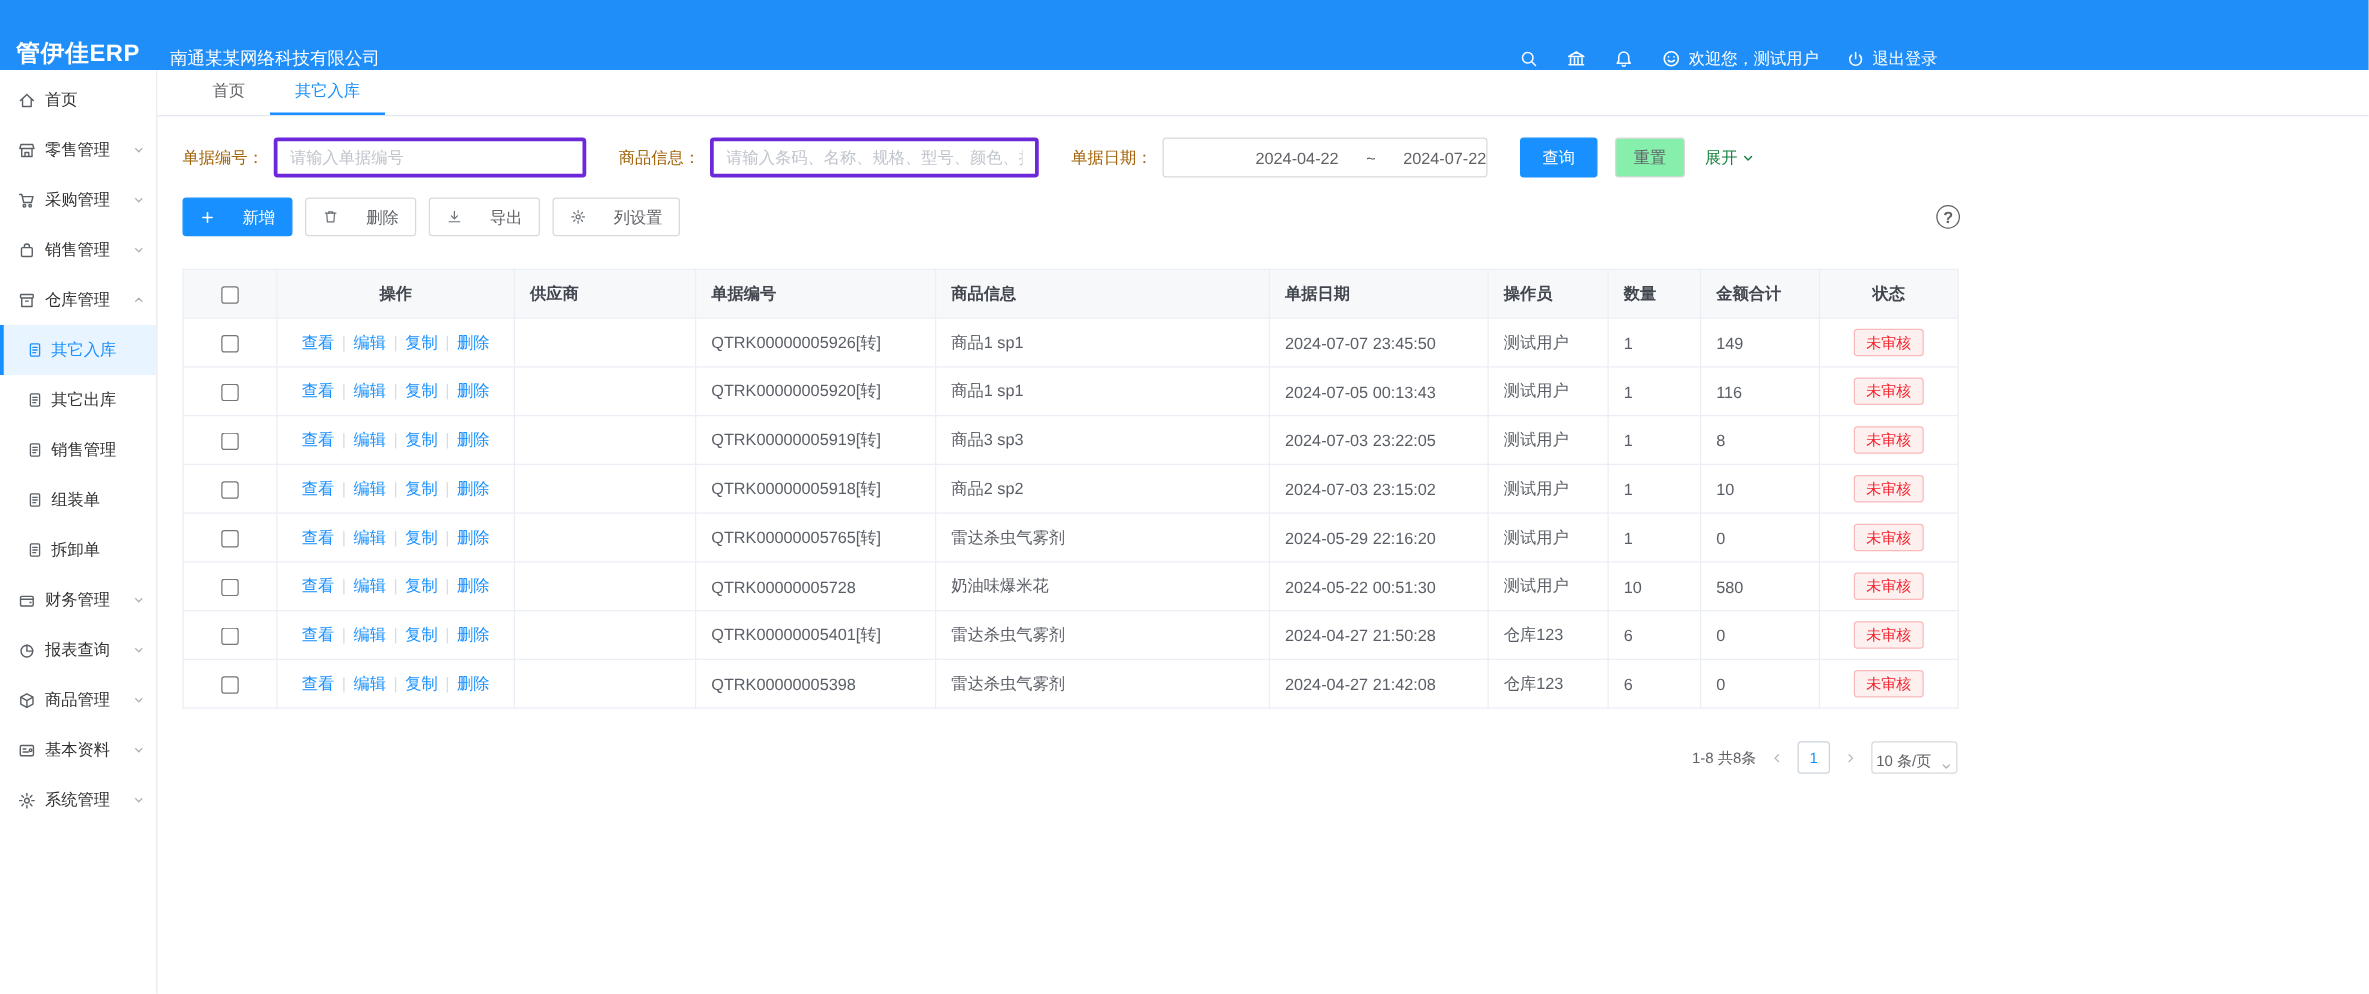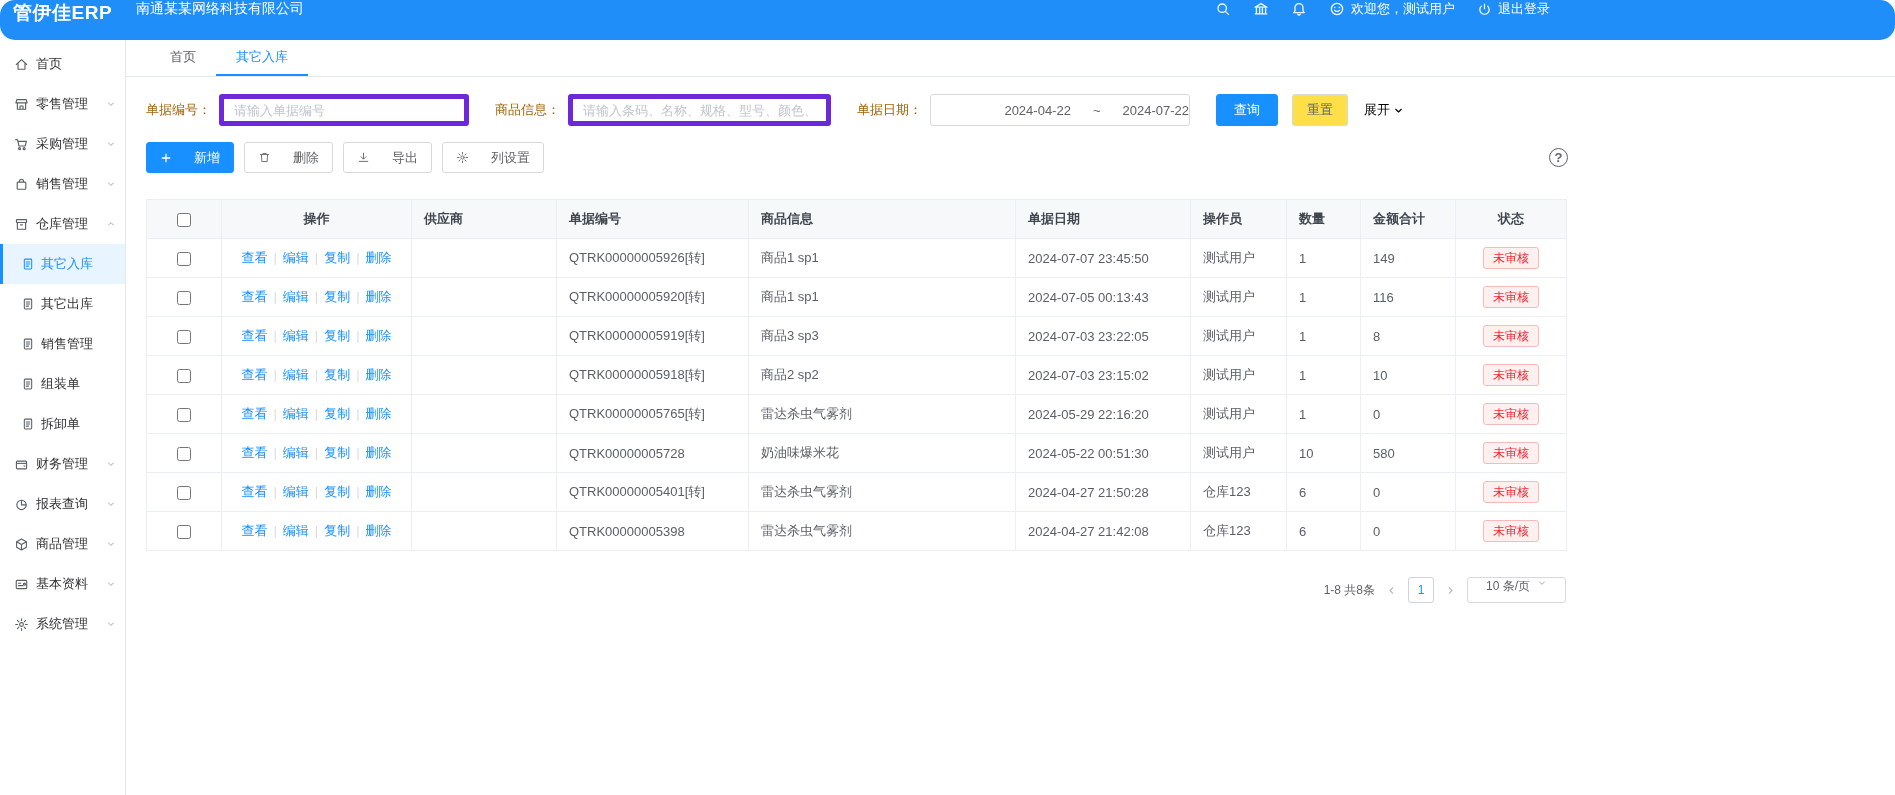--- a/index.html
+++ b/index.html
@@ -1,21 +1,21 @@
 <!DOCTYPE html>
 <html><head>
 <meta charset="utf-8">
 <style>
   * { box-sizing: border-box; margin: 0; padding: 0; }
   html,body { width: 1895px; height: 795px; overflow: hidden; }
   body { font-family: "Liberation Sans", "DejaVu Sans", sans-serif; background: #fff; color: #333; font-size: 13px; }
   svg { display: block; }
 
   
-  .topbar { height: 40px; background: #1f8ef9; display: flex; align-items: flex-start; color: #fff; border-radius: 15px; }
+  .topbar { height: 56px; background: #1f8ef9; display: flex; align-items: flex-end; color: #fff; }
   .logo { width: 126px; font-size: 19px; font-weight: bold; padding-left: 13px; letter-spacing: .5px; flex: none; }
   .company { font-size: 14px; margin-left: 10px; }
   .topbar-right { margin-left: auto; margin-right: 345px; display: flex; align-items: center; gap: 22px; font-size: 13px; }
   .hicon { cursor: pointer; opacity: .95; }
   .hgroup { display: flex; align-items: center; gap: 6px; cursor: pointer; }
 
   
   .main { display: flex; height: 755px; }
 
   
@@ -34,29 +34,29 @@
   .tabbar { height: 37px; border-bottom: 1px solid #e4e7ed; display: flex; align-items: stretch; padding-left: 24px; background: #fff; }
   .tab { padding: 0 20px; display: flex; align-items: center; font-size: 13px; color: #606266; cursor: pointer; border-bottom: 2px solid transparent; }
   .tab.active { color: #1890ff; border-bottom-color: #1890ff; }
 
   .page { padding: 17px 20px 0 20px; width: 1462px; }
 
   
   .filters { display: flex; align-items: center; }
   .f-label { color: #a16207; margin-right: 8px; white-space: nowrap; }
   .f-group { display: flex; align-items: center; margin-right: 26px; }
-  .f-input { height: 32px; border: 5px solid #6d28d9; border-radius: 3px; padding: 4px 10px; font-size: 13px; color: #333; outline: none; font-family: Liberation Sans, sans-serif; }
+  .f-input { height: 32px; border: 3px solid #6d28d9; border-radius: 3px; padding: 4px 10px; font-size: 13px; color: #333; outline: none; font-family: Liberation Serif, serif; }
   .f-input::placeholder { color: #c0c4cc; }
   .w-billno { width: 250px; }
   .w-product { width: 263px; }
   .date-range { width: 260px; height: 32px; border: 1px solid #d9d9d9; border-radius: 3px; display: flex; align-items: center; justify-content: flex-end; gap: 22px; color: #606266; cursor: pointer; background: #fff; }
   .btn { height: 32px; border-radius: 3px; font-size: 13px; cursor: pointer; font-family: inherit; }
   .btn-primary { background: #1890ff; border: 1px solid #1890ff; color: #fff; padding: 0 17px; }
-  .btn-plain { background: #fde047; border: 1px solid #d9d9d9; color: #606266; padding: 0 14px; margin-left: 14px; }
-  .expand-link { color: #000000; margin-left: 16px; display: flex; align-items: center; gap: 3px; cursor: pointer; white-space: nowrap; }
+  .btn-plain { background: #86efac; border: 1px solid #d9d9d9; color: #606266; padding: 0 14px; margin-left: 14px; }
+  .expand-link { color: #15803d; margin-left: 16px; display: flex; align-items: center; gap: 3px; cursor: pointer; white-space: nowrap; }
 
   
   .toolbar { margin-top: 16px; display: flex; align-items: center; gap: 10px; }
   .tb-btn { display: flex; align-items: center; gap: 22px; height: 31px; padding: 0 13px; border: 1px solid #d9d9d9; border-radius: 3px; background: #fff; font-size: 13px; color: #606266; cursor: pointer; font-family: inherit; }
   .tb-btn .ic { color: #6b7075; }
   .tb-add { background: #1890ff; border-color: #1890ff; color: #fff; }
   .tb-add .ic { color: #fff; }
   .help { margin-left: auto; width: 19px; height: 19px; border: 1.4px solid #606266; border-radius: 50%; color: #606266; display: flex; align-items: center; justify-content: center; font-size: 13px; font-weight: bold; cursor: pointer; }
 
   
@@ -68,21 +68,21 @@
   .grid input[type="checkbox"] { width: 14px; height: 14px; cursor: pointer; vertical-align: middle; }
   .op { color: #1890ff; cursor: pointer; text-decoration: none; }
   .sep { color: #d8dde3; margin: 0 6px; }
 
   .badge { display: inline-block; color: #f5222d; background: #fff0f0; border: 1px solid #f7b9b9; padding: 3px 9px; border-radius: 3px; font-size: 12px; line-height: 1.2; }
 
   
   .pagination { width: 1420px; margin-top: 26px; display: flex; justify-content: flex-end; align-items: center; gap: 11px; font-size: 12px; color: #606266; }
   .pg-arrow { color: #b6babf; cursor: pointer; }
   .pg-page { width: 26px; height: 26px; border: 1px solid #cdd4dc; border-radius: 3px; color: #1890ff; display: flex; align-items: center; justify-content: center; cursor: pointer; background: #fff; }
-  .pg-size { height: 26px; border: 1px solid #d9d9d9; border-radius: 3px; padding: 0 18px; display: flex; align-items: flex-start; gap: 7px; color: #606266; cursor: pointer; background: #fff; }
+  .pg-size { height: 26px; border: 1px solid #d9d9d9; border-radius: 3px; padding: 0 3px; display: flex; align-items: flex-end; gap: 7px; color: #606266; cursor: pointer; background: #fff; }
   .pg-size .chev { color: #a8abb2; }
 </style>
 </head>
 <body>
 
 <header class="topbar">
   <div class="logo">管伊佳ERP</div>
   <div class="company">南通某某网络科技有限公司</div>
   <div class="topbar-right">
     <span class="hicon">

